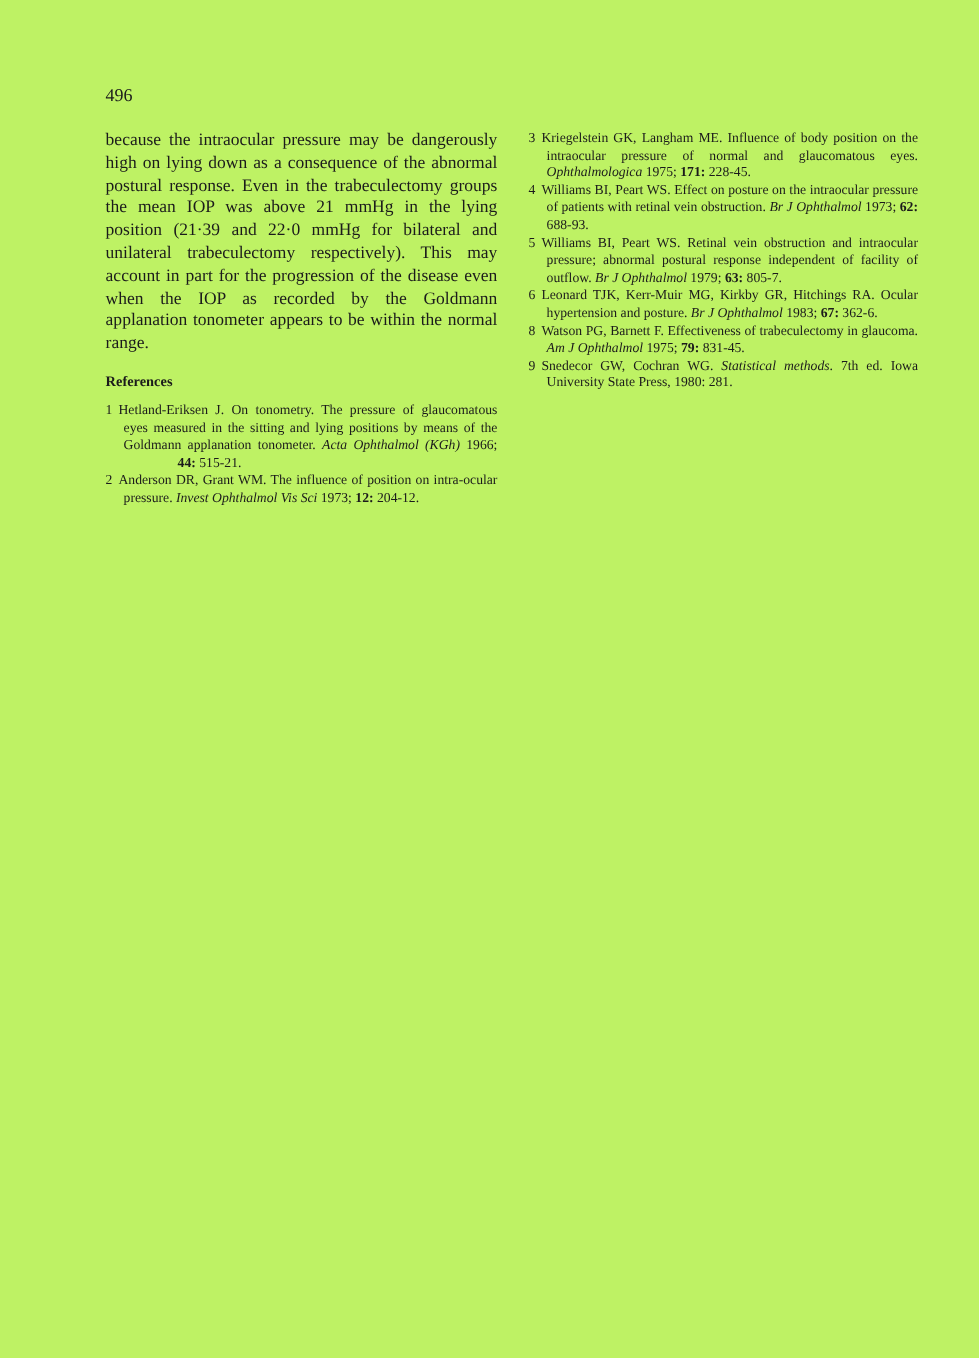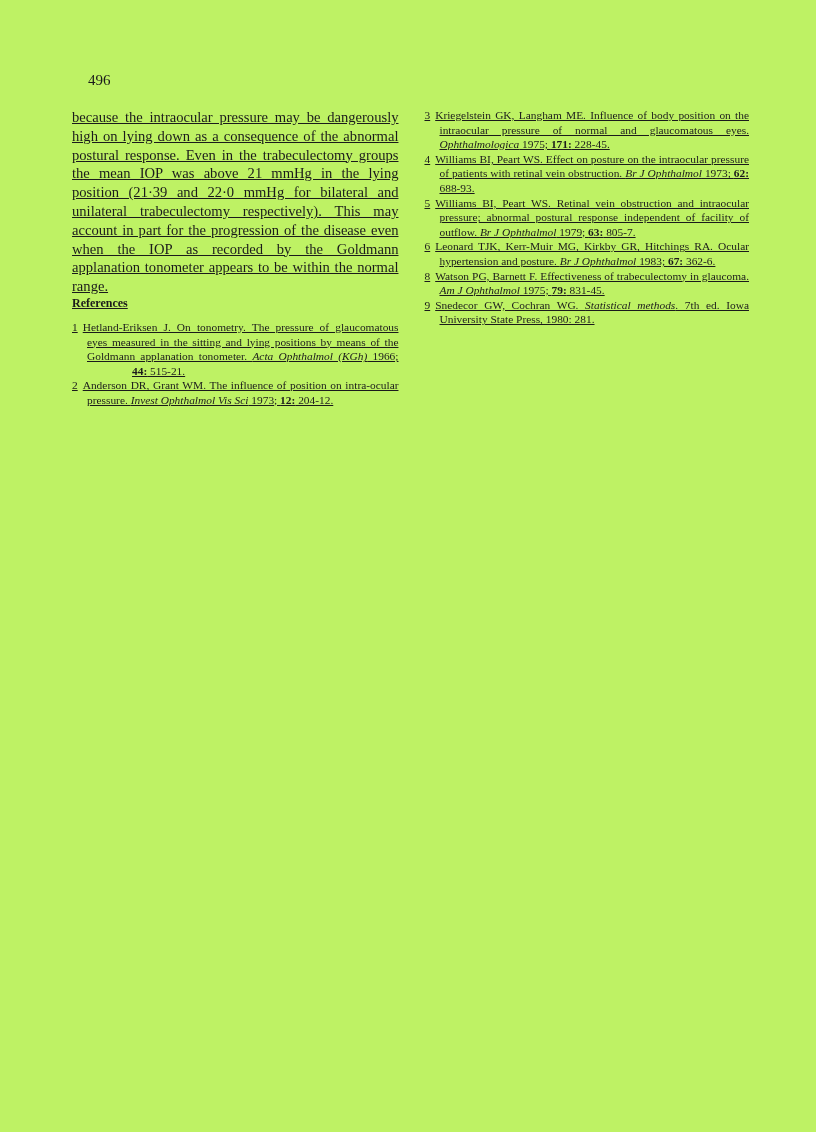--- a/index.html
+++ b/index.html
@@ -20,35 +20,35 @@
     display: flex;
     justify-content: space-between;
     align-items: baseline;
     font-size: 15px;
   }
   .page-num { font-size: 15px; }
   .running-head { font-style: italic; font-size: 15px; }
   .columns {
     position: absolute;
     top: 108px;
-    left: 72px;
+    left: 88px;
     width: 677px;
     display: flex;
     gap: 26px;
     align-items: flex-start;
-    text-decoration: underline;
   }
   .col-left  { width: 333px; }
   .col-right { width: 331px; }
   .body-par {
     font-size: 14.6px;
     line-height: 18.8px;
     text-align: justify;
   }
   .refs-heading {
+    margin-top: 15px;
     font-size: 12px;
     font-weight: 700;
   }
   .ref-list {
     margin-top: 9px;
     font-size: 11.4px;
     line-height: 14.6px;
   }
   .col-right .ref-list { margin-top: 0; }
   .ref {

